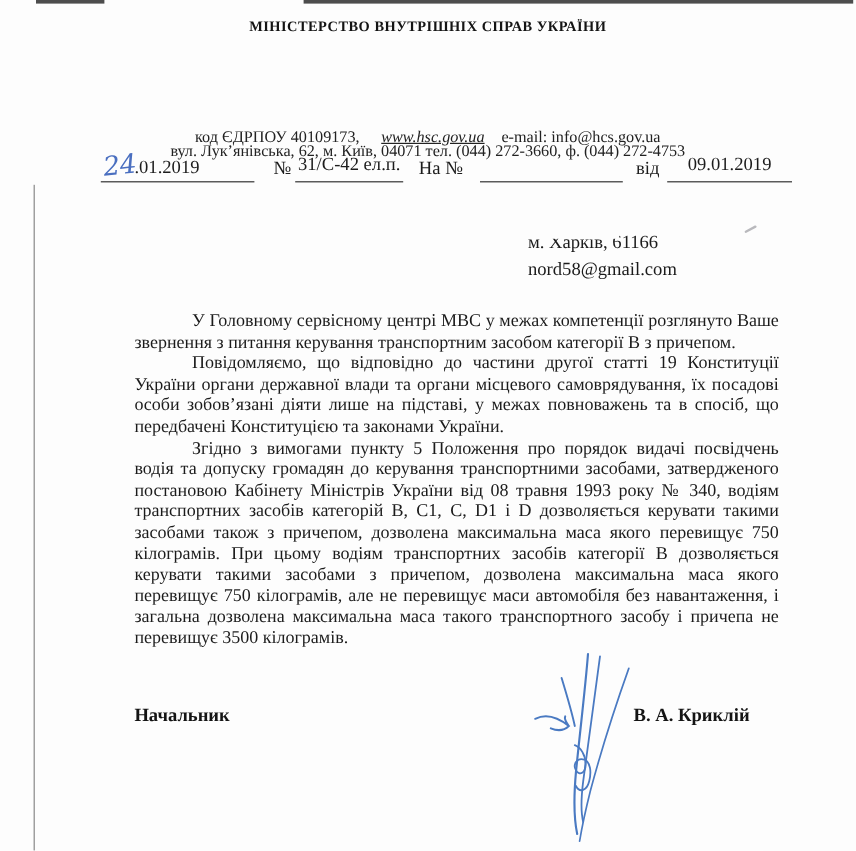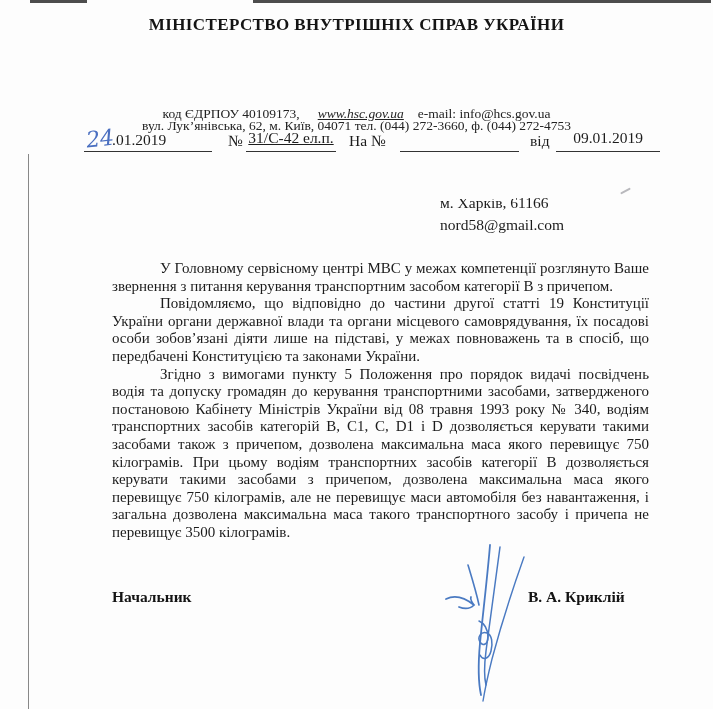--- a/index.html
+++ b/index.html
@@ -29,21 +29,21 @@
     position: absolute; top: 154px; left: 28px; width: 1px; height: 555px;
     background: #4a4a4a; opacity: .65;
   }
   .stray-mark {
     position: absolute; top: 190px; left: 620px; width: 11px; height: 2px;
     background: #b9b9bd; transform: rotate(-28deg); border-radius: 1px;
   }
   
   .ministry {
     position: absolute; top: 15px; left: 0; width: 713px;
-    text-align: center; font-weight: bold; font-size: 17px;
+    text-align: center; font-weight: bold; font-size: 12px;
     letter-spacing: .4px; color: #141414;
   }
   .center-name {
     position: absolute; top: 54px; left: 0; width: 713px;
     text-align: center; font-weight: bold; font-size: 20px;
     letter-spacing: 1.2px; color: #141414;
   }
   .addr-line {
     position: absolute; top: 90px; left: 0; width: 713px;
     text-align: center; font-size: 13.5px; color: #222; margin-top: 28px;
@@ -57,21 +57,21 @@
   .website { text-decoration: underline; font-style: italic; }
   
   .ref-line { position: absolute; top: 129px; left: 0; width: 713px; height: 26px; font-size: 15.5px; }
   .ref-cell {
     position: absolute; top: 0; height: 22px;
     border-bottom: 1px solid #333; text-align: center; white-space: nowrap;
   }
   .ref-label { position: absolute; top: 3px; white-space: nowrap; }
   .cell-outdate { left: 84px; width: 126px; text-align: left; padding-left: 2px; }
   .lbl-no   { left: 228px; }
-  .cell-num { left: 246px; width: 90px; text-decoration: underline; }
+  .cell-num { left: 246px; width: 90px; }
   .lbl-na   { left: 349px; }
   .cell-blank { left: 400px; width: 119px; }
   .lbl-vid  { left: 530px; }
   .cell-indate { left: 556px; width: 104px; }
   .hand-date {
     display: inline-block;
     font-family: "DejaVu Serif", serif;
     font-style: italic;
     font-size: 22px;
     color: #4a6fc0;

